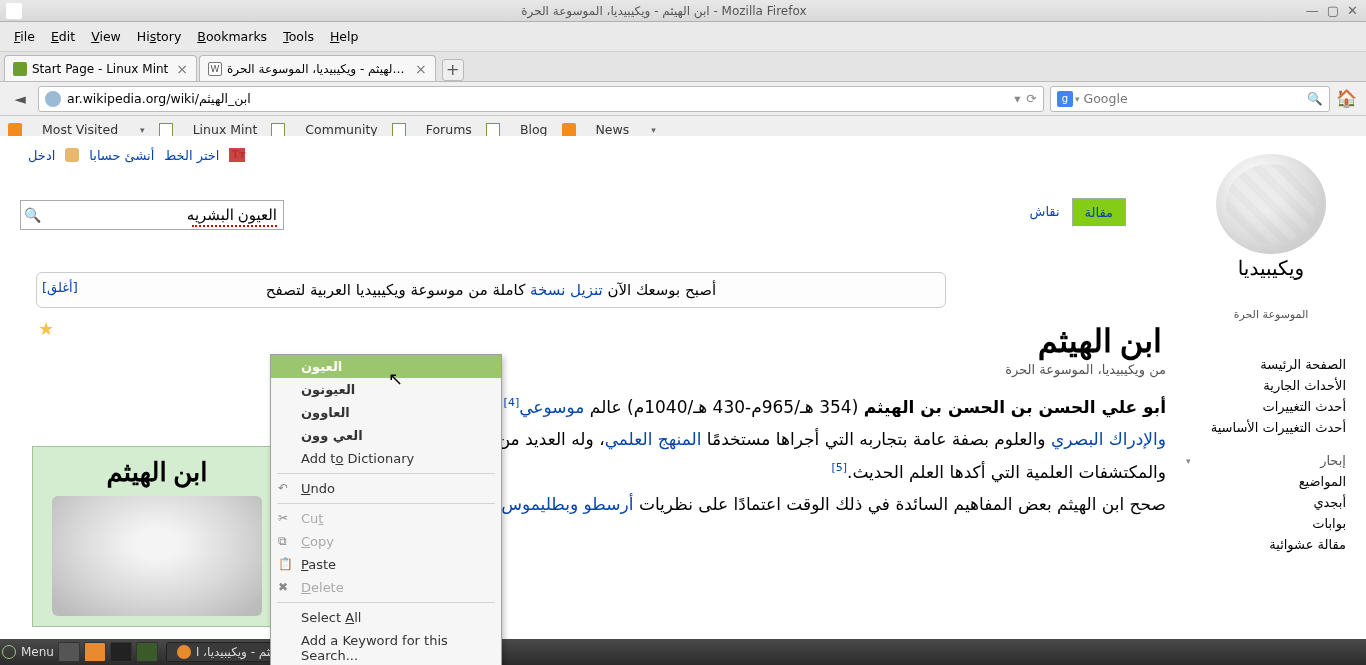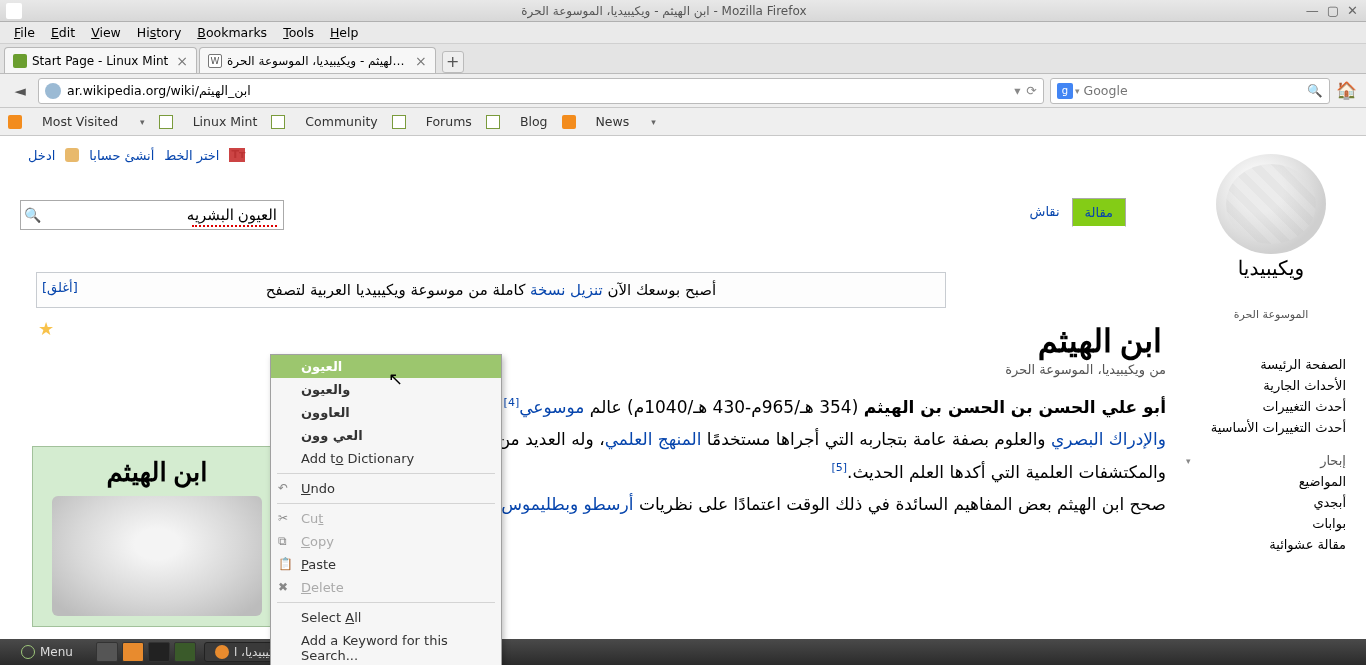--- a/index.html
+++ b/index.html
@@ -4,21 +4,21 @@
 <style>
 * { margin: 0; padding: 0; box-sizing: border-box; font-family: "DejaVu Sans", "Ubuntu", sans-serif; }
 body { background: #f0f0f0; width: 1366px; height: 665px; overflow: hidden; position: relative; }
 
 .titlebar { height: 22px; background: linear-gradient(#e8e8e8,#d8d8d8); display: flex; align-items: center; border-bottom: 1px solid #b0b0b0; font-size: 12px; color: #555; }
 .titlebar .app-icon { width: 16px; height: 16px; margin-left: 6px; background: #fff; border-radius: 2px; display: inline-block; }
 .titlebar .title { flex: 1; text-align: center; }
 .titlebar .win-controls { display: flex; gap: 8px; margin-right: 8px; color: #666; font-size: 13px; }
 .titlebar .win-controls span { cursor: pointer; }
 
-.menubar { height: 22px; background: #eaeaea; display: flex; align-items: center; font-size: 12.5px; border-bottom: 1px solid #d0d0d0; padding-left: 6px; }
+.menubar { height: 30px; background: #eaeaea; display: flex; align-items: center; font-size: 12.5px; border-bottom: 1px solid #d0d0d0; padding-left: 6px; }
 .menubar .menuitem { padding: 2px 8px; cursor: pointer; }
 .menubar .menuitem u { text-decoration: underline; }
 
 .tabs-row { height: 30px; background: #e4e4e4; display: flex; align-items: flex-end; padding: 0 4px; border-bottom: 1px solid #bbb; }
 .tab { height: 26px; display: flex; align-items: center; padding: 0 8px; background: #f7f7f7; border: 1px solid #b8b8b8; border-bottom: none; border-radius: 4px 4px 0 0; margin-right: 2px; font-size: 12px; max-width: 240px; }
 .tab .favicon { width: 14px; height: 14px; margin-right: 5px; display: inline-block; background: #6b9e2f; border-radius: 2px; }
 .tab .wfavicon { background: #fff; border: 1px solid #777; color: #555; font-size: 9px; line-height: 12px; text-align: center; }
 .tab .tab-label { white-space: nowrap; overflow: hidden; text-overflow: ellipsis; max-width: 180px; }
 .tab .close { margin-left: 8px; color: #777; font-size: 14px; cursor: pointer; }
 .new-tab { width: 22px; height: 22px; background: #eee; border: 1px solid #bbb; border-radius: 3px; text-align: center; line-height: 20px; color: #555; margin-left: 4px; cursor: pointer; }
@@ -57,21 +57,21 @@
 .wiki-logo .globe-img::after { content:""; position:absolute; inset:10px; border-radius:50%; background: repeating-linear-gradient(45deg,#ddd 0 8px,#ccc 8px 16px); opacity:.35; }
 .wiki-logo .wname { font-family: serif; font-size: 20px; margin-top: 2px; }
 .wiki-logo .wtag { font-size: 11px; color: #555; margin-top: 28px; }
 
 .wiki-nav { position: absolute; right: 20px; top: 218px; width: 160px; direction: rtl; font-size: 13px; }
 .wiki-nav a { display: block; color: #000000; padding: 3px 0; cursor: pointer; }
 .wiki-nav .nav-head { color: #555; margin-top: 12px; padding: 3px 0; display: flex; justify-content: space-between; align-items: center; }
 .wiki-nav .nav-head .tri { font-size: 9px; color: #888; }
 
 .content { position: absolute; right: 200px; left: 20px; top: 100px; direction: rtl; }
-.banner { background: #fdfdfd; border: 1px solid #c8ccd1; border-radius: 0; padding: 8px 20px; font-size: 15px; text-align: center; margin: 36px 220px 14px 16px; }
+.banner { background: #fdfdfd; border: 1px solid #c8ccd1; border-radius: 6px; padding: 8px 20px; font-size: 15px; text-align: center; margin: 36px 220px 14px 16px; }
 .banner a { color: #0645ad; }
 .close-banner { position: absolute; left: 22px; top: 44px; color: #0645ad; font-size: 13px; cursor: pointer; }
 .star { position: absolute; left: 18px; top: 82px; color: #f8c24a; font-size: 18px; }
 
 .article-title { font-family: "Traditional Arabic", serif; font-size: 32px; font-weight: bold; padding-right: 4px; }
 .article-sub { font-size: 13px; color: #555; margin-top: 2px; margin-bottom: 14px; }
 .article-body { font-size: 17px; line-height: 1.9; font-family: "Traditional Arabic","Amiri",serif; padding-left: 290px; }
 .article-body b { font-weight: bold; }
 .article-body .wl { color: #0645ad; cursor: pointer; }
 .article-body sup { color: #0645ad; font-size: 11px; }
@@ -89,21 +89,21 @@
 .context-menu .cm-item .ic { position: absolute; left: 7px; top: 4px; width: 15px; height: 15px; font-size: 12px; color: #888; }
 
 .cursor { position: absolute; left: 388px; top: 368px; font-size: 18px; color: #000; z-index: 60; pointer-events: none; }
 
 .wiki-header-left { position: absolute; left: 28px; top: 12px; display: flex; gap: 10px; font-size: 13px; direction: rtl; }
 .wiki-header-left .link { color: #0645ad; cursor: pointer; }
 .wiki-header-left .user-icon { width: 14px; height: 14px; background: #e8b96c; border-radius: 3px; display: inline-block; }
 .wiki-header-left .font-icon { width: 16px; height: 14px; display: inline-block; color:#b33; font-weight:bold; font-size:11px; }
 
 .taskbar { position: absolute; left: 0; right: 0; bottom: 0; height: 26px; background: linear-gradient(#4a4a4a,#2b2b2b); display: flex; align-items: center; font-size: 12px; color: #ddd; }
-.taskbar .menu-btn { display: flex; align-items: center; gap: 5px; padding: 0 21px; cursor: pointer; }
+.taskbar .menu-btn { display: flex; align-items: center; gap: 5px; padding: 0 2px; cursor: pointer; }
 .taskbar .menu-btn .mint { width: 14px; height: 14px; border: 1px solid #9ec77a; border-radius: 50%; }
 .taskbar .tb-icon { width: 22px; height: 20px; margin: 0 2px; background: #555; border: 1px solid #333; border-radius: 2px; cursor: pointer; }
 .taskbar .tb-icon.ff { background: #e88b2e; }
 .taskbar .tb-icon.term { background: #222; }
 .taskbar .tb-icon.fm { background: #3a5a2a; }
 .taskbar .task { background: #3a3a3a; border: 1px solid #222; border-radius: 3px; padding: 2px 10px; margin-left: 6px; display: flex; align-items: center; gap: 5px; max-width: 200px; cursor: pointer; }
 .taskbar .task .ff-ic { width: 14px; height: 14px; background: #e88b2e; border-radius: 50%; }
 </style>
 </head>
 <body>
@@ -256,21 +256,21 @@
 
   <div class="infobox">
     <div class="ib-title">ابن الهيثم</div>
     <div class="ib-img"></div>
   </div>
 
 </div>
 
 <div class="context-menu">
   <div class="cm-item hl bold">العيون</div>
-  <div class="cm-item bold">والعيون</div>
+  <div class="cm-item bold">العيونون</div>
   <div class="cm-item bold">العاوون</div>
   <div class="cm-item bold">العي وون</div>
   <div class="cm-item">Add t<u>o</u> Dictionary</div>
   <div class="cm-sep"></div>
   <div class="cm-item"><span class="ic">↶</span><u>U</u>ndo</div>
   <div class="cm-sep"></div>
   <div class="cm-item disabled"><span class="ic">✂</span>Cu<u>t</u></div>
   <div class="cm-item disabled"><span class="ic">⧉</span><u>C</u>opy</div>
   <div class="cm-item"><span class="ic">📋</span><u>P</u>aste</div>
   <div class="cm-item disabled"><span class="ic">✖</span><u>D</u>elete</div>

